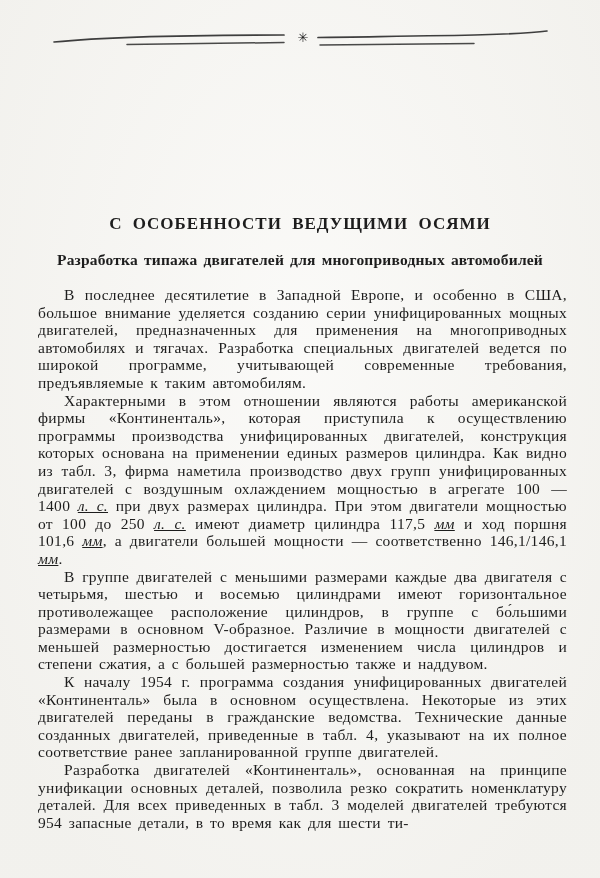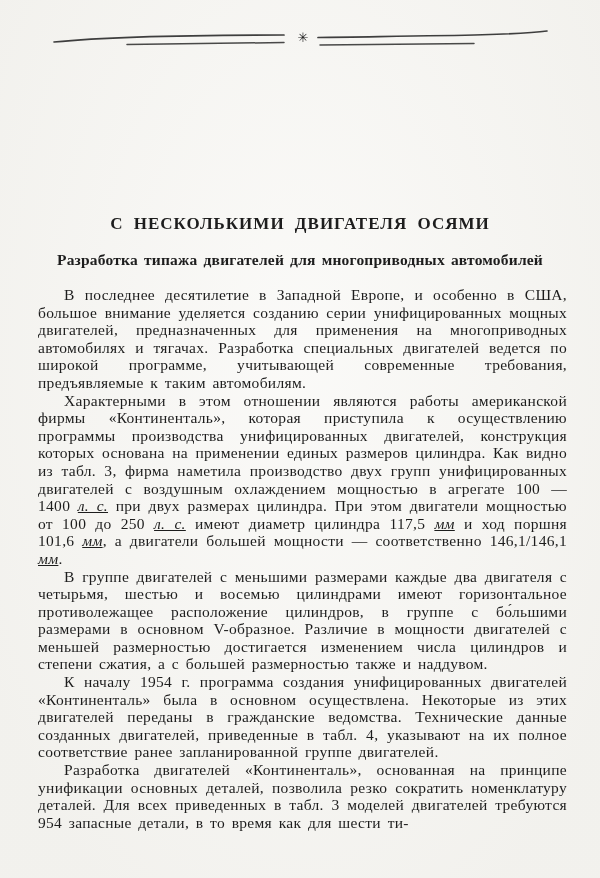--- a/index.html
+++ b/index.html
@@ -92,21 +92,21 @@
 
   <svg class="rule-svg" viewBox="0 0 600 30" xmlns="http://www.w3.org/2000/svg" aria-hidden="true">
     <path d="M 54 20 C 100 15.5, 170 13, 284 13" fill="none" stroke="#2a2a2a" stroke-width="1.7" stroke-linecap="round" opacity="0.9"></path>
     <path d="M 127 22.5 L 284 20.5" fill="none" stroke="#2a2a2a" stroke-width="1.5" stroke-linecap="round" opacity="0.85"></path>
     <path d="M 318 15.5 C 420 13.8, 515 13.5, 547 9" fill="none" stroke="#2a2a2a" stroke-width="1.7" stroke-linecap="round" opacity="0.9"></path>
     <path d="M 320 23 L 474 21.5" fill="none" stroke="#2a2a2a" stroke-width="1.5" stroke-linecap="round" opacity="0.85"></path>
   </svg>
   <span class="asterisk">✳</span>
 
   <h1 class="title">
-    <span>С НЕСКОЛЬКИМИ ДВИГАТЕЛЯ ОСЯМИ</span>
+    <span>С ОСОБЕННОСТИ ВЕДУЩИМИ ОСЯМИ</span>
   </h1>
 
   <h2 class="subtitle">Разработка типажа двигателей для многоприводных автомобилей</h2>
 
   <div class="body">
       <p><span>В последнее десятилетие в Западной Европе, и особенно в США, большое внимание уделяется созданию серии унифицированных мощных двигателей, предназначенных для применения на многоприводных автомобилях и тягачах. Разработка специальных двигателей ведется по широкой программе, учитывающей современные требования, предъявляемые к таким автомобилям.</span></p>
       <p><span>Характерными в этом отношении являются работы американской фирмы «Континенталь», которая приступила к осуществлению программы производства унифицированных двигателей, конструкция которых основана на применении единых размеров цилиндра. Как видно из табл. 3, фирма наметила производство двух групп унифицированных двигателей с воздушным охлаждением мощностью в агрегате 100 — 1400 </span><em>л. с.</em><span> при двух размерах цилиндра. При этом двигатели мощностью от 100 до 250 </span><em>л. с.</em><span> имеют диаметр цилиндра 117,5 </span><em>мм</em><span> и ход поршня 101,6 </span><em>мм</em><span>, а двигатели большей мощности — соответственно 146,1/146,1 </span><em>мм</em><span>.</span></p>
       <p><span>В группе двигателей с меньшими размерами каждые два двигателя с четырьмя, шестью и восемью цилиндрами имеют горизонтальное противолежащее расположение цилиндров, в группе с бо́льшими размерами в основном V-образное. Различие в мощности двигателей с меньшей размерностью достигается изменением числа цилиндров и степени сжатия, а с большей размерностью также и наддувом.</span></p>
       <p><span>К началу 1954 г. программа создания унифицированных двигателей «Континенталь» была в основном осуществлена. Некоторые из этих двигателей переданы в гражданские ведомства. Технические данные созданных двигателей, приведенные в табл. 4, указывают на их полное соответствие ранее запланированной группе двигателей.</span></p>
       <p><span>Разработка двигателей «Континенталь», основанная на принципе унификации основных деталей, позволила резко сократить номенклатуру деталей. Для всех приведенных в табл. 3 моделей двигателей требуются 954 запасные детали, в то время как для шести ти-</span></p>

